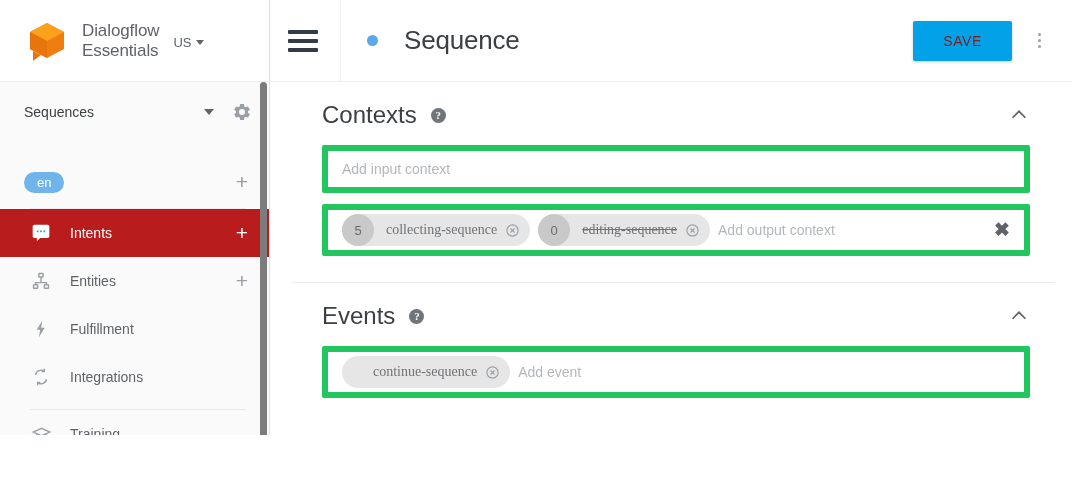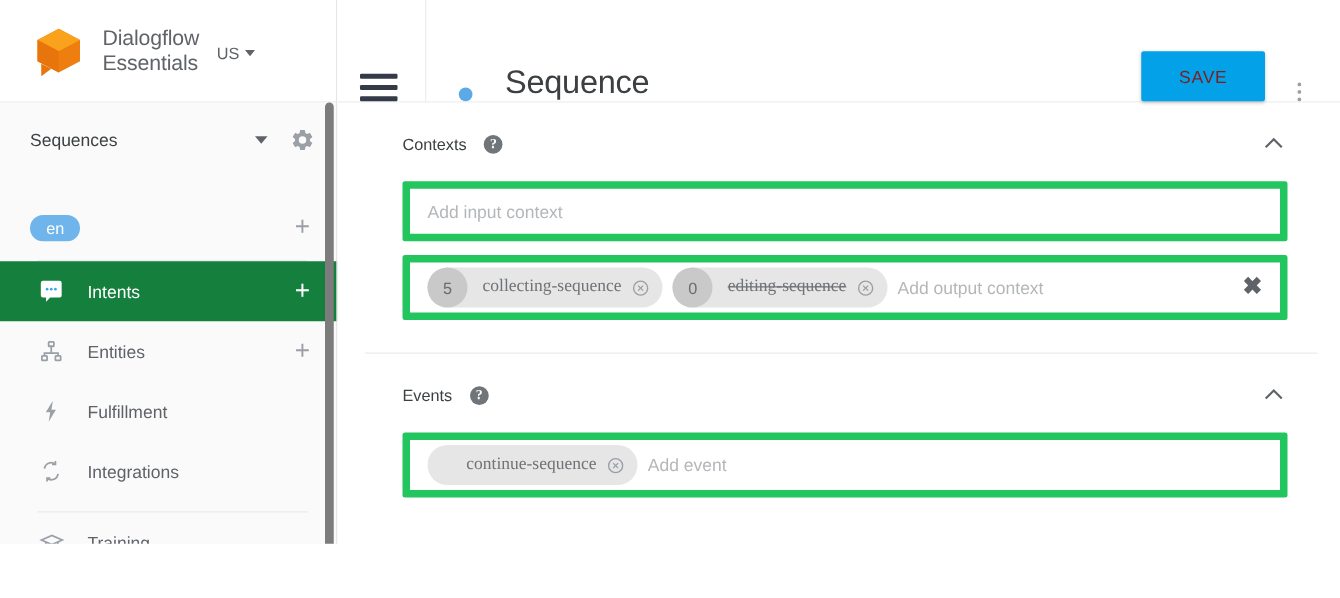--- a/index.html
+++ b/index.html
@@ -78,21 +78,21 @@
     height: 1px; background: #e8eaed;
     margin: 8px 24px 0 30px;
   }
 
   .nav-item {
     height: 48px; display: flex; align-items: center;
     padding: 0 22px 0 30px;
     color: #5f6368; font-size: 14px;
     cursor: pointer;
   }
-  .nav-item.active { background: #15803d; color: #ffffff; }
+  .nav-item.active { background: #b91c1c; color: #ffffff; }
   .nav-icon {
     width: 22px; height: 22px; flex: 0 0 22px;
     display: flex; align-items: center; justify-content: center;
     margin-right: 18px; color: #9aa0a6;
   }
   .nav-item.active .nav-icon { color: #ffffff; }
   .nav-label { flex: 1; white-space: nowrap; }
   .nav-label sup {
     font-size: 9px; color: #9aa0a6; vertical-align: super;
     margin-left: 1px;
@@ -106,21 +106,21 @@
     background: #7c7c7c; border-radius: 4px;
   }
   .sidebar-edge {
     position: absolute; top: 0; right: 0; width: 1px; height: 478px;
     background: #e0e0e0;
   }
 
   
   .main { flex: 1; height: 478px; position: relative; background: #fff; }
   .topbar {
-    height: 82px; display: flex; align-items: flex-end;
+    height: 82px; display: flex; align-items: center;
     border-bottom: 1px solid #eceff1;
     padding-left: 18px; padding-right: 20px;
     background: #fff;
   }
   .hamburger {
     width: 30px; height: 22px; flex: 0 0 30px;
     display: flex; flex-direction: column; justify-content: space-between;
     margin-right: 22px; cursor: pointer;
   }
   .hamburger span {
@@ -150,21 +150,21 @@
     gap: 3px; cursor: pointer;
   }
   .kebab i { width: 3px; height: 3px; border-radius: 50%; background: #9aa0a6; display: block; }
 
   .content { padding: 0; position: relative; height: 396px; overflow: hidden; }
   .section { padding: 0 42px 0 52px; }
   .section-head {
     display: flex; align-items: center;
     height: 52px; padding-top: 14px;
   }
-  .section-title { font-size: 13px; color: #3c4043; font-weight: 400; }
+  .section-title { font-size: 24px; color: #3c4043; font-weight: 400; }
   .help-icon {
     width: 15px; height: 15px; margin-left: 14px;
     border-radius: 50%; background: #70757a; color: #fff;
     font-size: 11px; font-weight: bold; line-height: 15px;
     text-align: center; cursor: pointer;
     font-family: "Liberation Serif", serif;
   }
   .head-spacer { flex: 1; }
   .chevron-up { width: 22px; height: 22px; color: #5f6368; cursor: pointer; }
 

